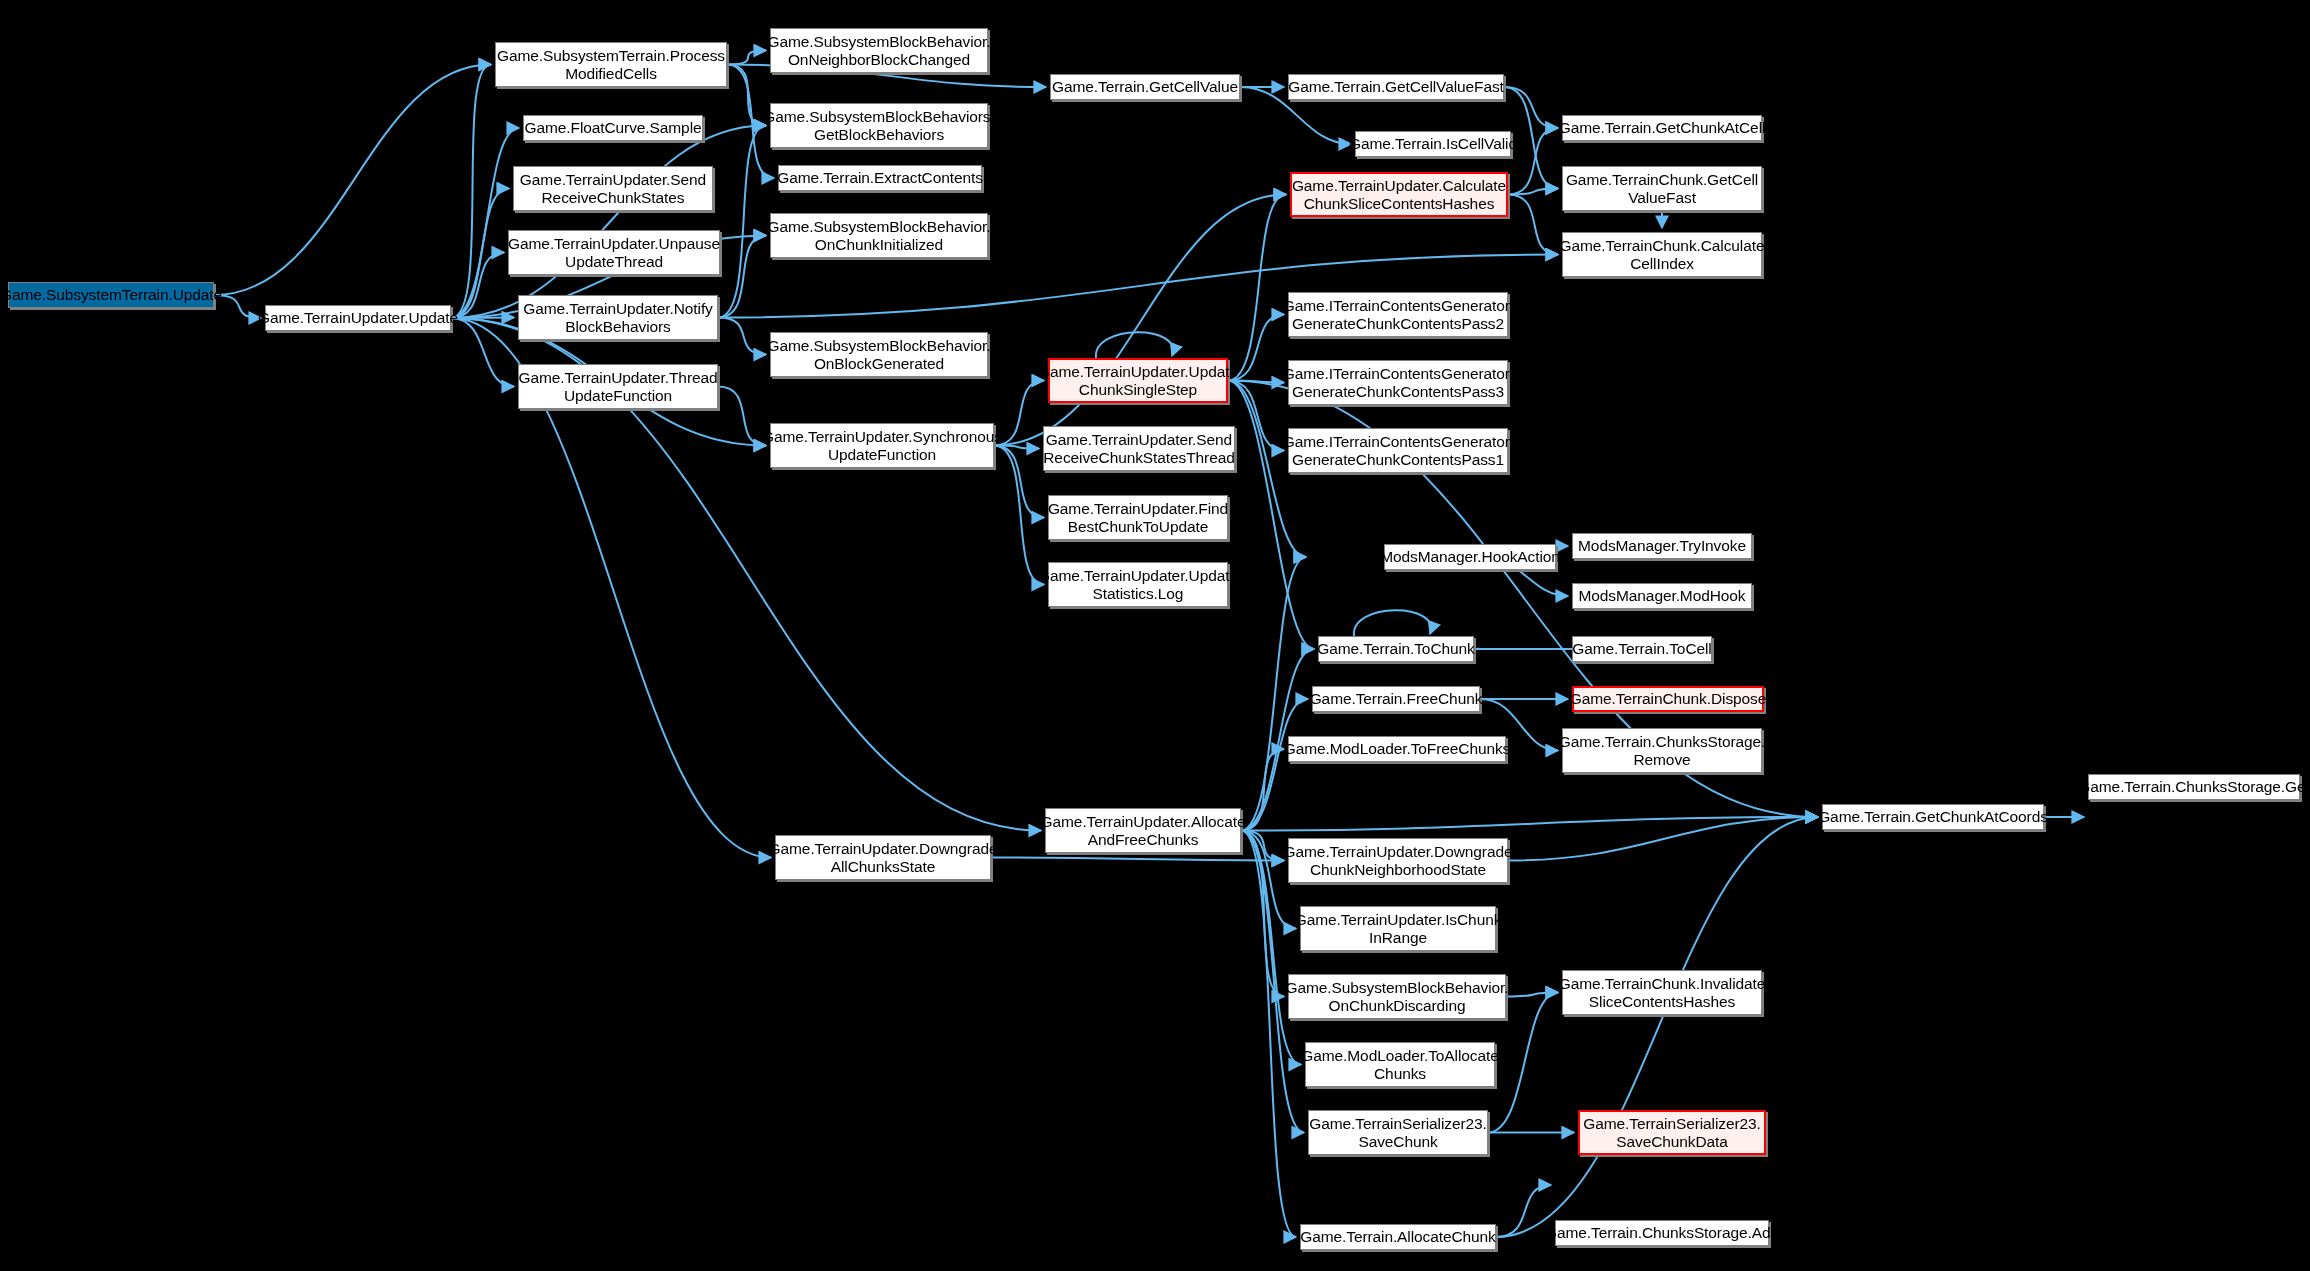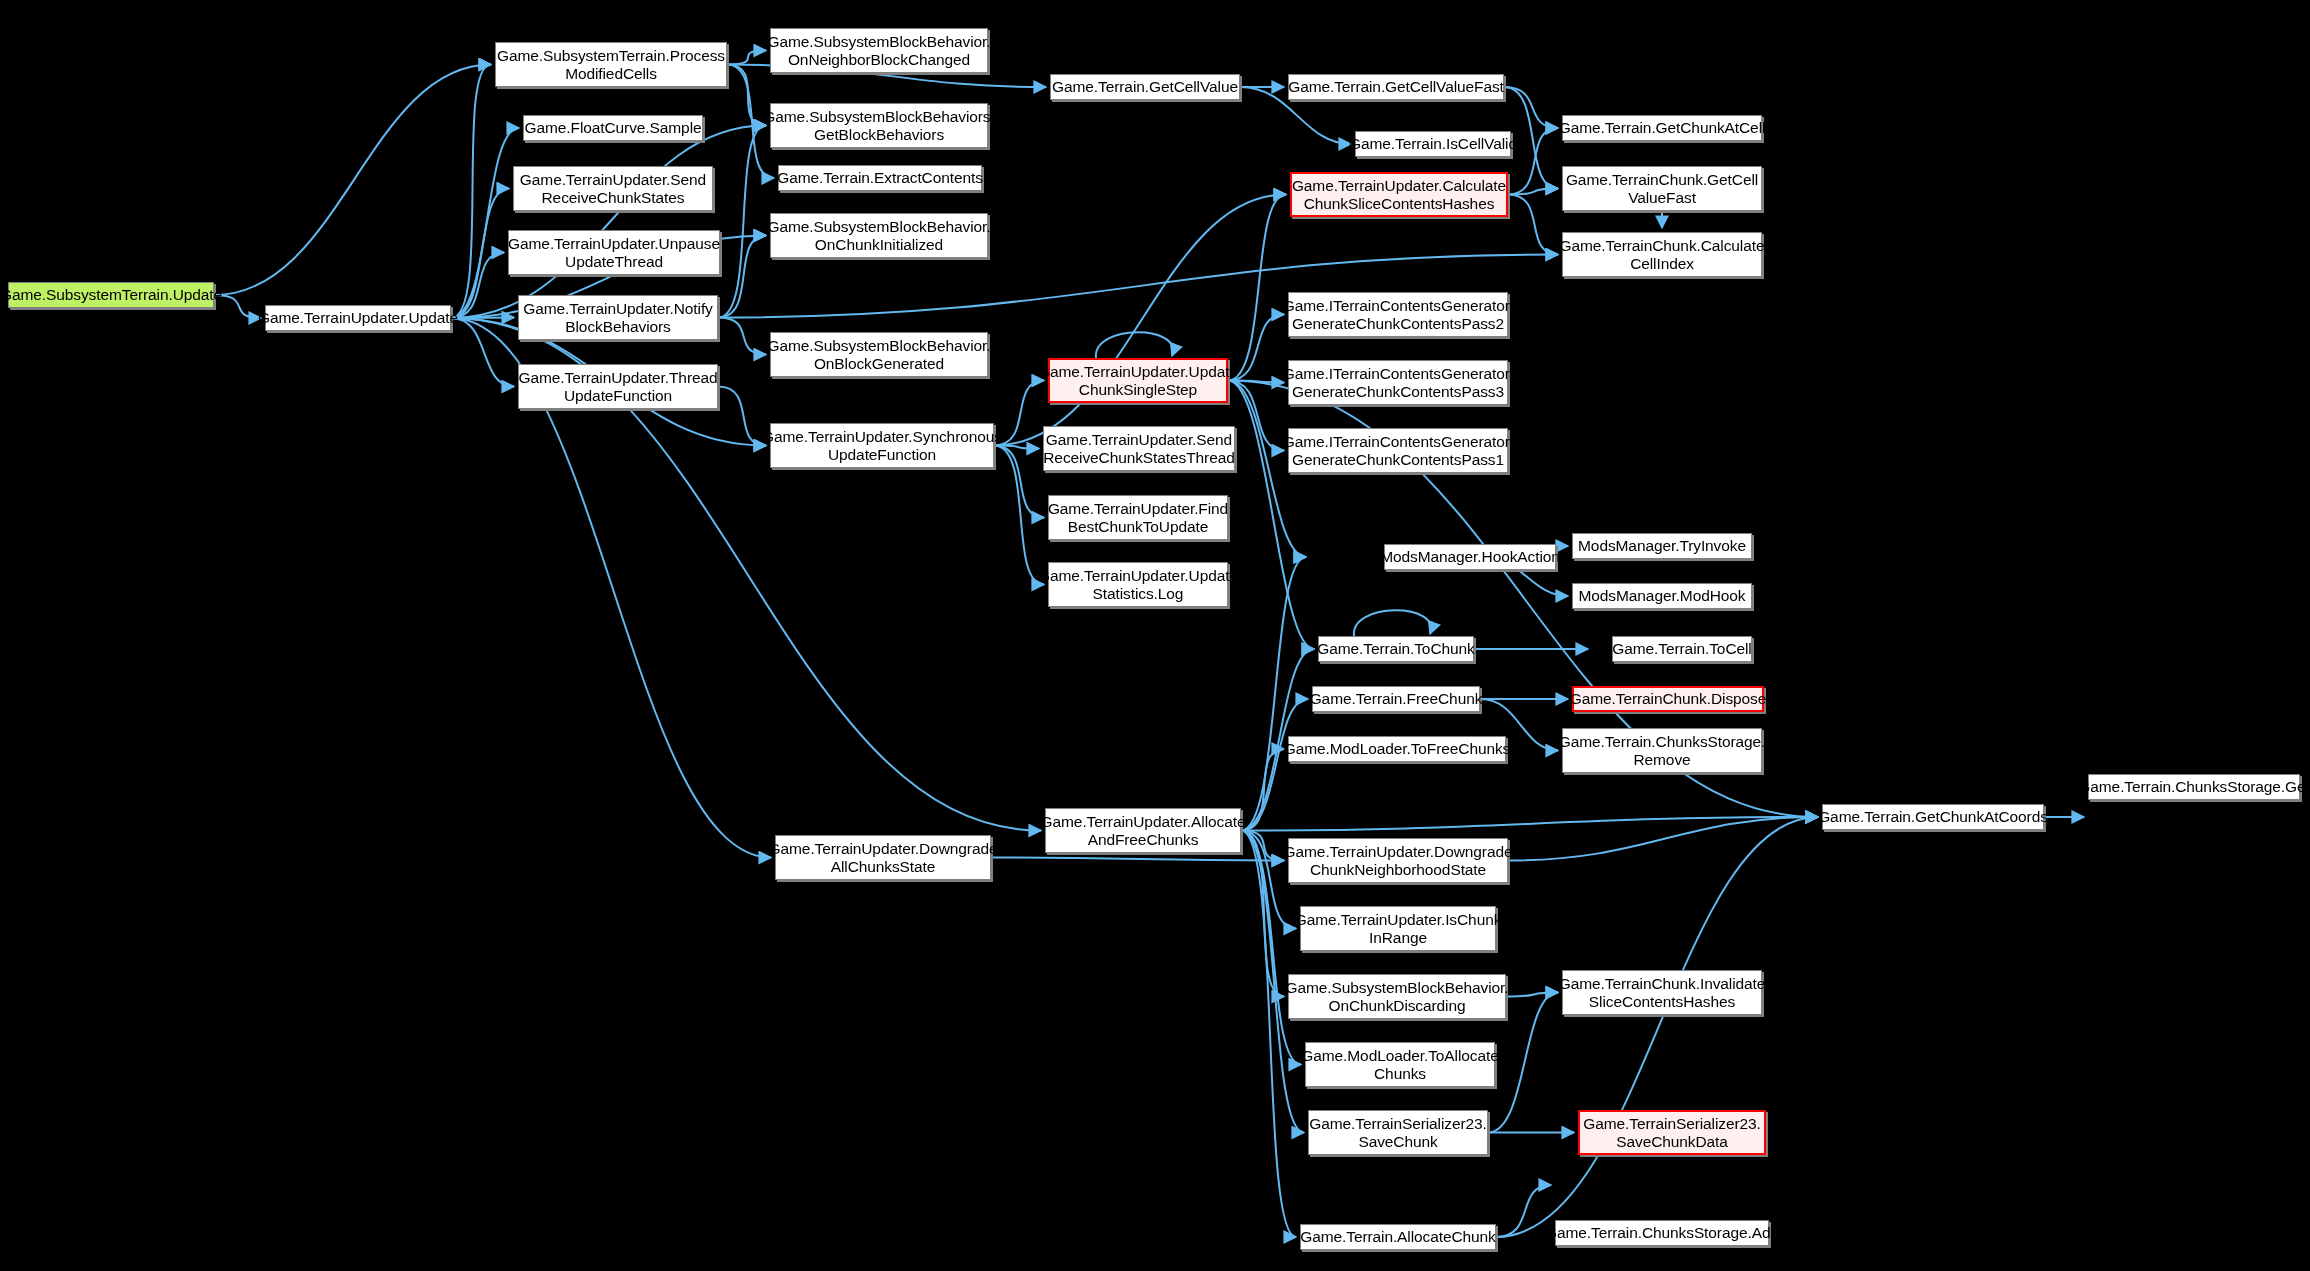--- a/index.html
+++ b/index.html
@@ -34,21 +34,21 @@
     box-shadow: 2px 2px 0 0 #808080;
     color: #000000;
     font-size: 15.5px;
     line-height: 1.16;
     letter-spacing: -0.1px;
     padding: 0 5px;
     white-space: pre-line;
     cursor: pointer;
   }
   .node.root {
-    background: #bef264;
+    background: #0369a1;
     border: 1px solid #808080;
   }
   .node.highlight {
     background: #fff0f0;
     border: 2px solid #ff0000;
     box-shadow: 2px 2px 0 0 #808080;
   }
 </style>
 </head>
 <body>
@@ -177,21 +177,21 @@
 Statistics.Log</div>
       <div class="node" style="left: 1562px; top: 115px; width: 200px; height: 26px;">Game.Terrain.GetChunkAtCell</div>
       <div class="node" style="left: 1562px; top: 166px; width: 200px; height: 45px;">Game.TerrainChunk.GetCell
 ValueFast</div>
       <div class="node" style="left: 1562px; top: 232px; width: 200px; height: 45px;">Game.TerrainChunk.Calculate
 CellIndex</div>
       <div class="node" style="left: 1384px; top: 544px; width: 172px; height: 26px;">ModsManager.HookAction</div>
       <div class="node" style="left: 1572px; top: 533px; width: 180px; height: 26px;">ModsManager.TryInvoke</div>
       <div class="node" style="left: 1572px; top: 583px; width: 180px; height: 26px;">ModsManager.ModHook</div>
       <div class="node" style="left: 1318px; top: 636px; width: 156px; height: 26px;">Game.Terrain.ToChunk</div>
-      <div class="node" style="left: 1612px; top: 636px; width: 140px; height: 26px;">Game.Terrain.ToCell</div>
+      <div class="node" style="left: 1572px; top: 636px; width: 140px; height: 26px;">Game.Terrain.ToCell</div>
       <div class="node" style="left: 1312px; top: 686px; width: 168px; height: 26px;">Game.Terrain.FreeChunk</div>
       <div class="node highlight" style="left: 1572px; top: 686px; width: 192px; height: 26px;">Game.TerrainChunk.Dispose</div>
       <div class="node" style="left: 1288px; top: 736px; width: 218px; height: 26px;">Game.ModLoader.ToFreeChunks</div>
       <div class="node" style="left: 1562px; top: 728px; width: 200px; height: 45px;">Game.Terrain.ChunksStorage.
 Remove</div>
       <div class="node" style="left: 1045px; top: 808px; width: 196px; height: 45px; text-align: center;">Game.TerrainUpdater.Allocate
 AndFreeChunks</div>
       <div class="node" style="left: 775px; top: 835px; width: 216px; height: 45px;">Game.TerrainUpdater.Downgrade
 AllChunksState</div>
       <div class="node" style="left: 1288px; top: 838px; width: 220px; height: 45px;">Game.TerrainUpdater.Downgrade

